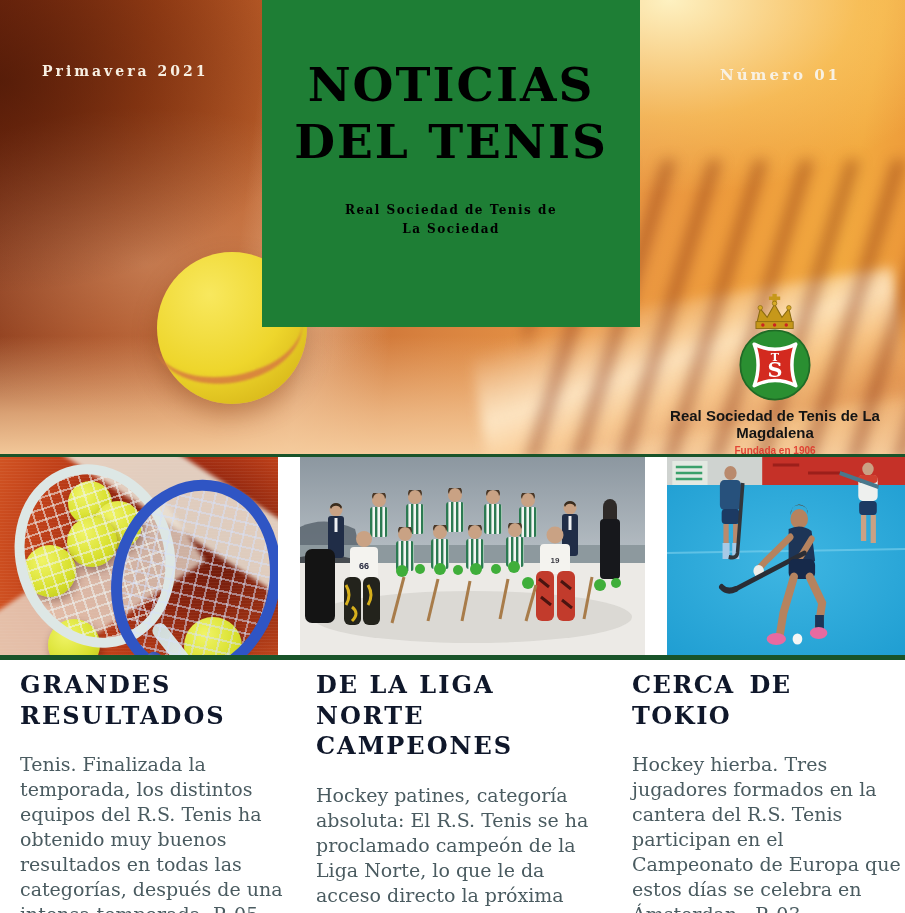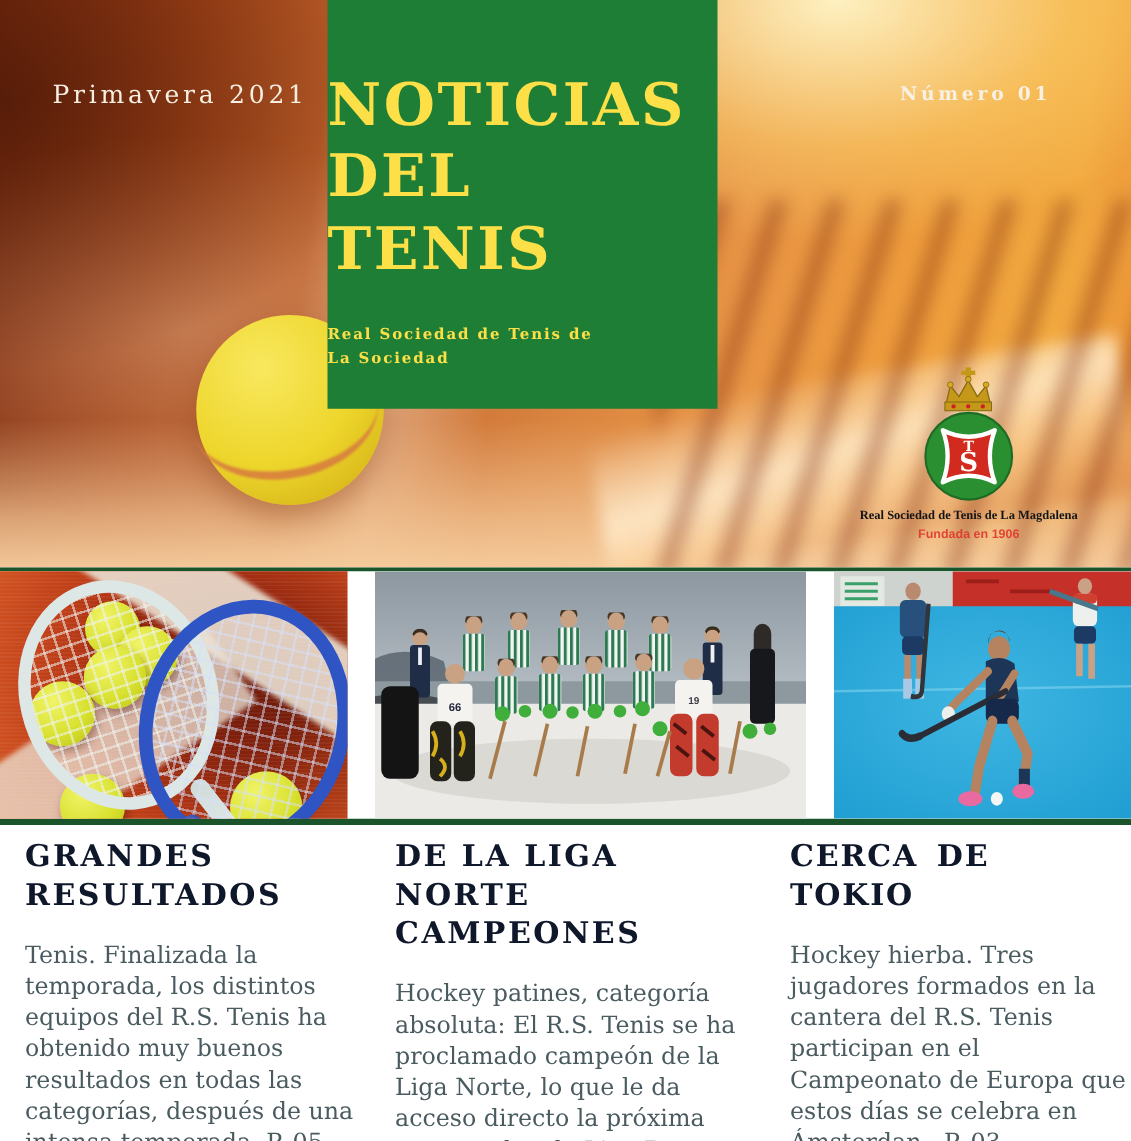--- a/index.html
+++ b/index.html
@@ -22,36 +22,36 @@
   .hero-fence { position:absolute; right:-20px; top:160px; width:400px; height:300px;
     background:repeating-linear-gradient(107deg, rgba(118,32,8,.42) 0 12px, rgba(118,32,8,0) 12px 44px);
     filter:blur(7px); }
   .tennis-ball { position:absolute; left:157px; top:252px; width:150px; height:152px; border-radius:50%;
     background:radial-gradient(circle at 35% 28%, #f8e85e, #eed62c 52%, #dcbd1d 78%, #c5a117);
     box-shadow:0 10px 24px rgba(120,50,10,.35); }
   .tennis-ball::after { content:""; position:absolute; left:-4px; top:28px; width:150px; height:96px;
     border:0 solid transparent; border-bottom:7px solid rgba(216,128,62,.9); border-radius:50%;
     transform:rotate(-10deg); filter:blur(1px); }
 
-  .season-label { position:absolute; left:42px; top:63px; font-size:20px; font-weight:400;
+  .season-label { position:absolute; left:42px; top:63px; font-size:14px; font-weight:700;
     letter-spacing:3px; color:#f7efe2; }
   .issue-label { position:absolute; left:720px; top:66px; font-size:15px; font-weight:700;
     letter-spacing:3px; color:#f8f1e3; }
 
-  .masthead { position:absolute; left:262px; top:0; width:312px; height:327px;
-    background:#1e7e35; color:#fde047; }
+  .masthead { position:absolute; left:262px; top:0; width:378px; height:327px;
+    background:#1e7e35; text-align:center; color:#000000; }
   .masthead-title { margin-top:56px; font-size:47px; font-weight:700; letter-spacing:2px; line-height:1.22; }
   .masthead-title span { display:block; }
   .masthead-subtitle { margin-top:30px; font-size:12px; font-weight:700; 
     letter-spacing:1.5px; line-height:1.6; }
   .masthead-subtitle span { display:block; }
 
   .club-logo { position:absolute; left:652px; top:292px; width:246px; text-align:center; }
   .club-logo svg { display:block; margin:0 auto; }
-  .club-name { font-family:Liberation Serif, serif; font-size:10px; font-weight:700;
+  .club-name { font-family:Liberation Sans, sans-serif; font-size:15px; font-weight:700;
     color:#141414; margin-top:2px; }
   .club-founded { font-family:"Liberation Sans", sans-serif; font-size:10px; font-weight:700;
     color:#e03026; margin-top:4px; opacity:.85; }
 
   
   .photo-strip { position:absolute; left:0; top:454px; width:905px; height:206px;
     border-top:3px solid #19542a; border-bottom:5px solid #19542a;
     background:#ffffff; display:flex; gap:22px; }
   .photo { position:relative; height:198px; overflow:hidden; }
   .photo-tennis { width:278px;

